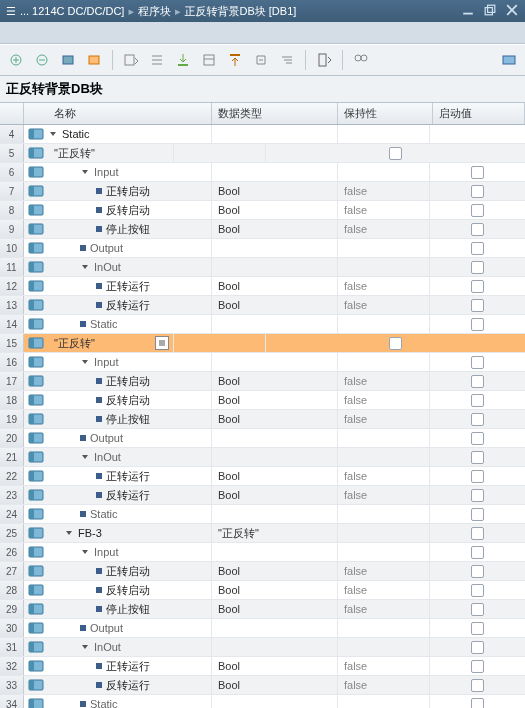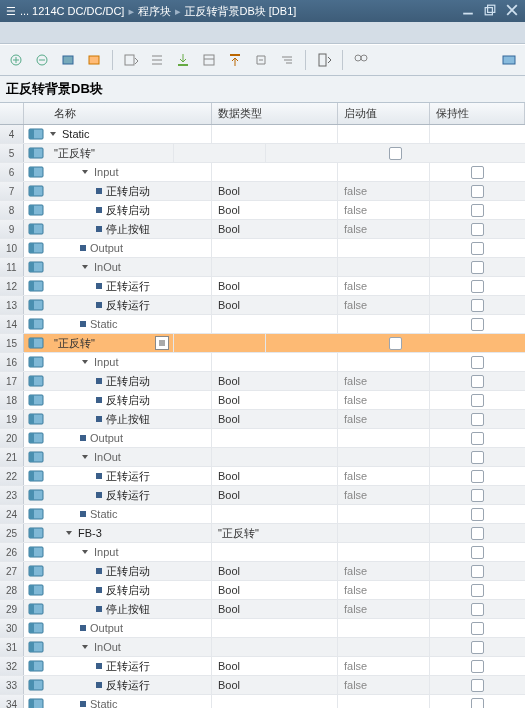--- a/index.html
+++ b/index.html
@@ -167,22 +167,22 @@
 
 <div class="blockname">正反转背景DB块</div>
 
 <div class="headerrow">
   <div class="hcell hc-rownum"></div>
   <div class="hcell hc-name">
       <span style="width:24px"></span>
       <span>名称</span>
     </div>
   <div class="hcell hc-type">数据类型</div>
+  <div class="hcell hc-retain">保持性</div>
   <div class="hcell hc-start">启动值</div>
-  <div class="hcell hc-retain">保持性</div>
 </div>
 
 <div class="grid" id="grid">
     <div class="row">
       <div class="rownum">4</div>
       <div class="iconcell">
         <span class="dbicon">
           <svg viewBox="0 0 16 12">
             <rect x="1" y="1" width="14" height="10" rx="1" fill="#7fb8d6" stroke="#3a7a9c"></rect>
             <rect x="1" y="1" width="5" height="10" fill="#4a8fb0"></rect>

